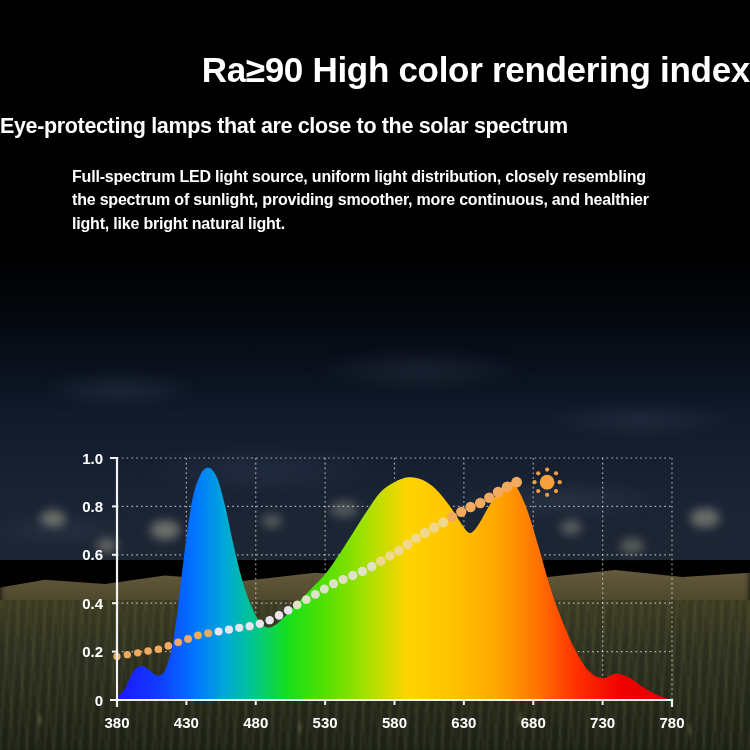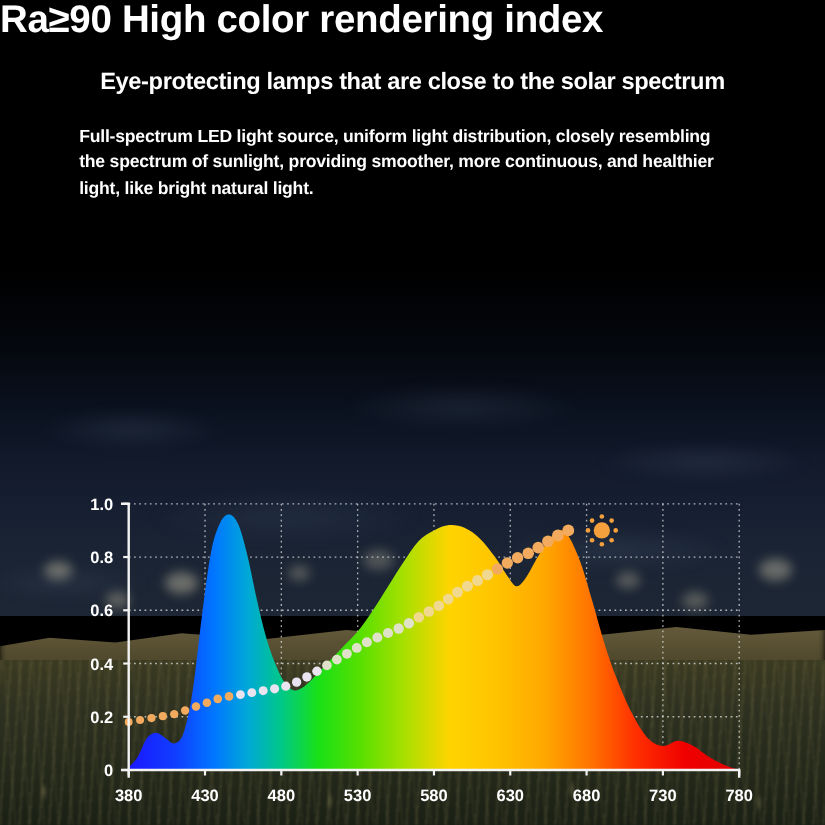--- a/index.html
+++ b/index.html
@@ -54,25 +54,25 @@
       radial-gradient(5px 13px at 40px 120px, rgba(190,175,120,.30), transparent 70%),
       radial-gradient(5px 13px at 300px 128px, rgba(190,175,120,.28), transparent 70%),
       radial-gradient(5px 13px at 520px 118px, rgba(190,175,120,.26), transparent 70%),
       radial-gradient(5px 13px at 690px 130px, rgba(190,175,120,.26), transparent 70%);
     filter:blur(1.2px);
   }
 
   
   #copy { position:absolute; left:0; top:0; width:750px; z-index:3; }
   #headline {
-    text-align:left; font-size:35px; font-weight:bold; letter-spacing:-.3px;
-    line-height:1.05; color:#fff;
+    text-align:right; font-size:35px; font-weight:bold; letter-spacing:-.3px;
+    line-height:1.05; margin-top:52px; color:#fff;
   }
   #subhead {
-    text-align:center; font-size:21.5px; font-weight:bold; letter-spacing:-.35px;
+    text-align:left; font-size:21.5px; font-weight:bold; letter-spacing:-.35px;
     margin-top:25px; color:#fff;
   }
   #body-copy {
     margin:26px 0 0 72px; width:586px;
     font-size:16px; font-weight:bold; line-height:1.47;
     letter-spacing:-.2px; color:#fff;
   }
 
   
   #chart { position:absolute; left:0; top:430px; width:750px; height:320px; z-index:4; }

